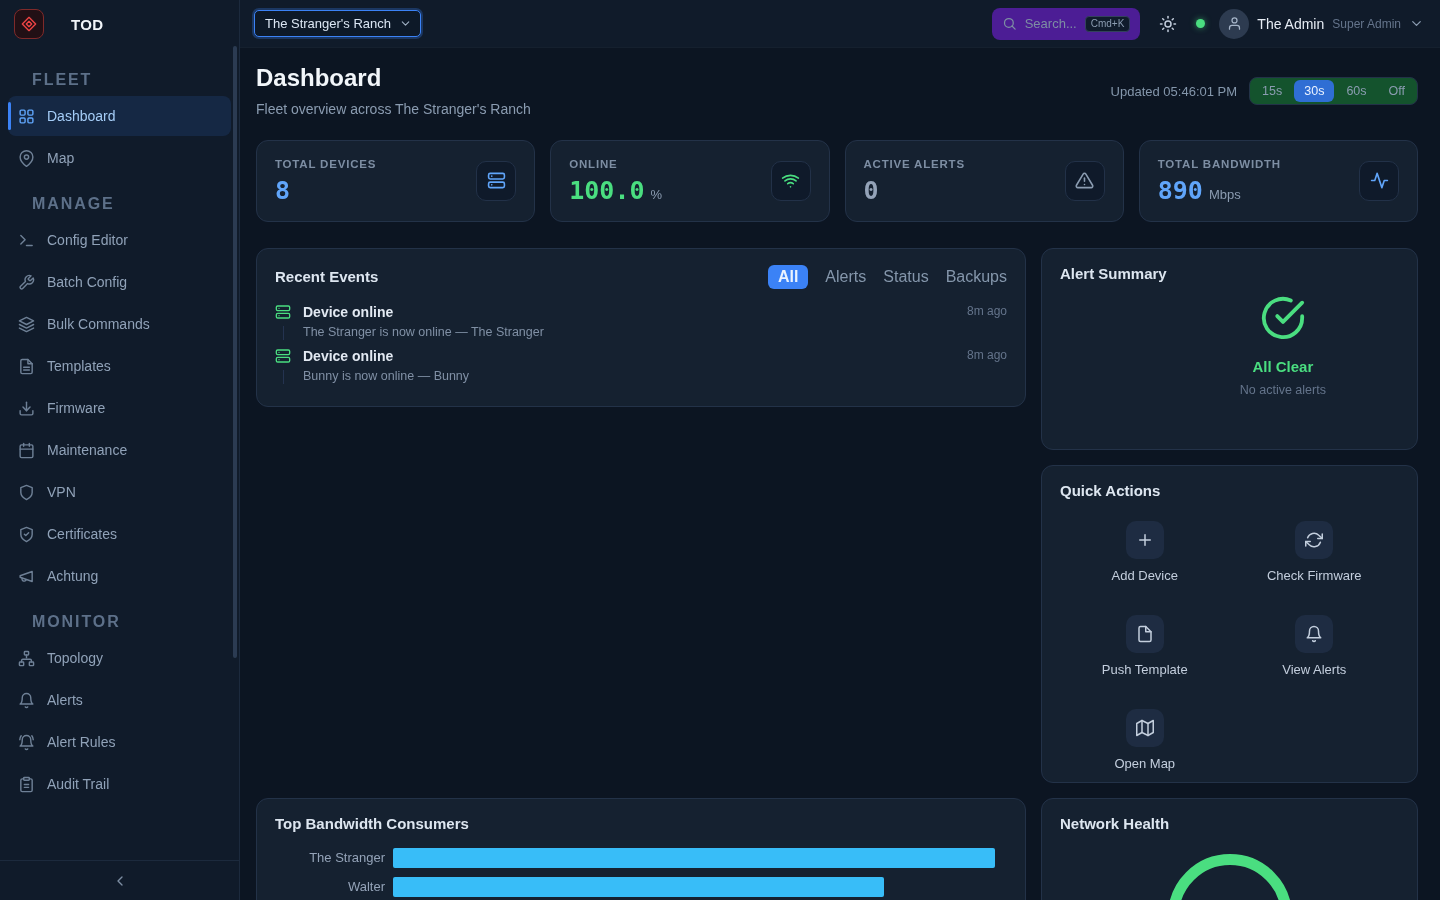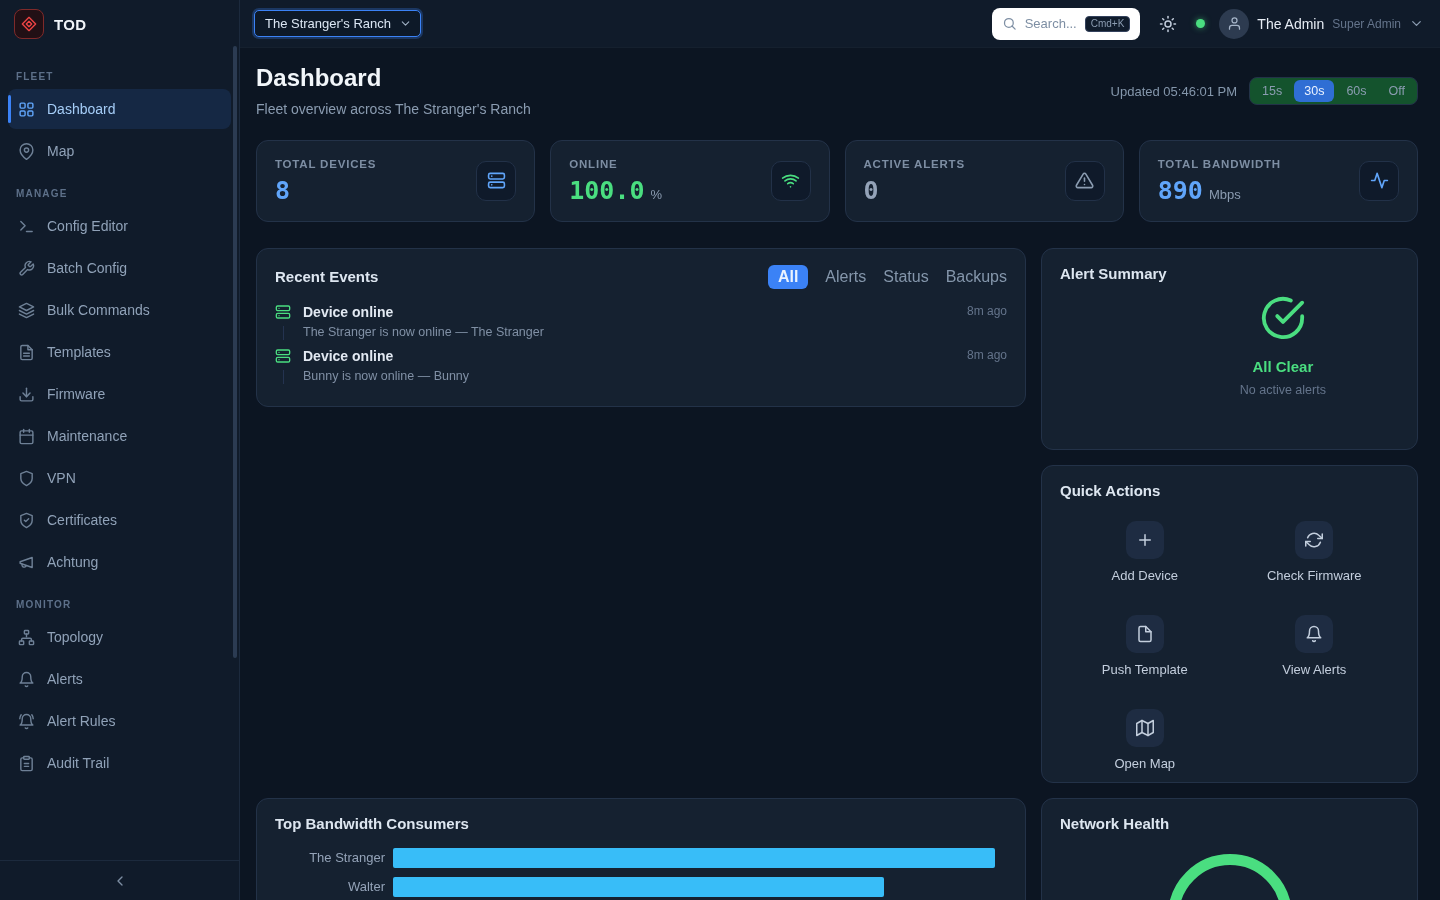--- a/index.html
+++ b/index.html
@@ -18,42 +18,42 @@
   *{margin:0;padding:0;box-sizing:border-box;}
   html,body{width:1440px;height:900px;overflow:hidden;}
   body{font-family:"Liberation Sans",sans-serif;background:var(--bg);color:var(--text);}
   .icon{display:inline-flex;width:18px;height:18px;flex:none;}
   .icon svg{width:100%;height:100%;}
 
   .app{display:flex;width:1440px;height:900px;overflow:hidden;background:var(--bg);}
 
   
   .sidebar{width:240px;min-width:240px;height:100%;background:var(--side);border-right:1px solid #1c2a3d;display:flex;flex-direction:column;position:relative;}
-  .logo-row{height:48px;min-height:48px;display:flex;align-items:center;gap:10px;padding:0 14px;}
+  .logo-row{height:48px;min-height:48px;display:flex;align-items:center;gap:27px;padding:0 14px;}
   .logo-box{width:30px;height:30px;border-radius:8px;border:1px solid #7f2a2a;background:#221015;display:flex;align-items:center;justify-content:center;color:#ef4444;}
   .logo-box .icon{width:16px;height:16px;}
   .logo-text{font-weight:700;font-size:15px;color:#f1f5f9;letter-spacing:.4px;}
   .nav{flex:1;overflow:hidden;padding-top:6px;}
-  .nav-section{font-size:10px;font-weight:700;letter-spacing:.12em;color:#5d7089;margin:17px 16px 7px;text-transform:uppercase;}
+  .nav-section{font-size:16px;font-weight:700;letter-spacing:.12em;color:#5d7089;margin:17px 32px 7px;text-transform:uppercase;}
   .nav-item{height:40px;margin:2px 8px;padding:0 10px;border-radius:8px;display:flex;align-items:center;gap:12px;color:#90a2b8;font-size:14px;cursor:pointer;position:relative;}
   .nav-item .icon{width:17px;height:17px;color:#6e8096;}
   .nav-item.active{background:rgba(59,130,246,.13);color:#a5cdf7;}
   .nav-item.active::before{content:"";position:absolute;left:0;top:6px;bottom:6px;width:3px;border-radius:2px;background:var(--accent);}
   .nav-item.active .icon{color:var(--blue);}
   .sidebar-scrollbar{position:absolute;top:46px;right:2px;width:4px;height:612px;background:#2b3b52;border-radius:2px;cursor:pointer;}
   .collapse-btn{height:40px;min-height:40px;border-top:1px solid #1c2a3d;display:flex;align-items:center;justify-content:center;color:#7d8ea3;cursor:pointer;}
   .collapse-btn .icon{width:16px;height:16px;}
 
   
   .content{flex:1;display:flex;flex-direction:column;height:100%;min-width:0;}
   .topbar{height:48px;min-height:48px;background:var(--side);display:flex;align-items:center;justify-content:space-between;padding:0 16px 0 14px;border-bottom:1px solid #15202e;}
   .org-select{height:27px;display:flex;align-items:center;gap:8px;padding:0 8px 0 10px;background:#0d1928;border:1px solid var(--accent);box-shadow:0 0 0 2px rgba(59,130,246,.28);border-radius:5px;color:#dbe6f3;font-size:13px;cursor:pointer;}
   .org-select .icon{width:13px;height:13px;color:#9fb0c3;}
   .topbar-right{display:flex;align-items:center;gap:14px;}
-  .search{height:32px;display:flex;align-items:center;gap:8px;background:#ffffff;border-radius:8px;padding:0 10px;cursor:text;justify-content:center;}
+  .search{height:32px;display:flex;align-items:center;gap:8px;background:#4c1d95;border-radius:8px;padding:0 10px;cursor:text;justify-content:center;}
   .search .icon{width:15px;height:15px;color:#7d8ea3;}
   .search-text{font-size:13px;color:#7d8ea3;}
   .kbd{font-size:10px;color:#8b9cb1;border:1px solid #33415c;background:#101c2c;border-radius:4px;padding:2px 5px;line-height:1;}
   .icon-btn{width:28px;height:28px;display:flex;align-items:center;justify-content:center;color:#c3cedd;cursor:pointer;border-radius:6px;}
   .status-dot{width:9px;height:9px;border-radius:50%;background:var(--green);box-shadow:0 0 6px rgba(74,222,128,.6);}
   .user-menu{display:flex;align-items:center;gap:8px;cursor:pointer;}
   .avatar{width:30px;height:30px;border-radius:50%;background:#2d3b50;display:flex;align-items:center;justify-content:center;color:#a5b4c8;}
   .avatar .icon{width:15px;height:15px;}
   .user-name{font-size:14px;color:#e6ecf4;}
   .user-role{font-size:12px;color:#64748b;}

